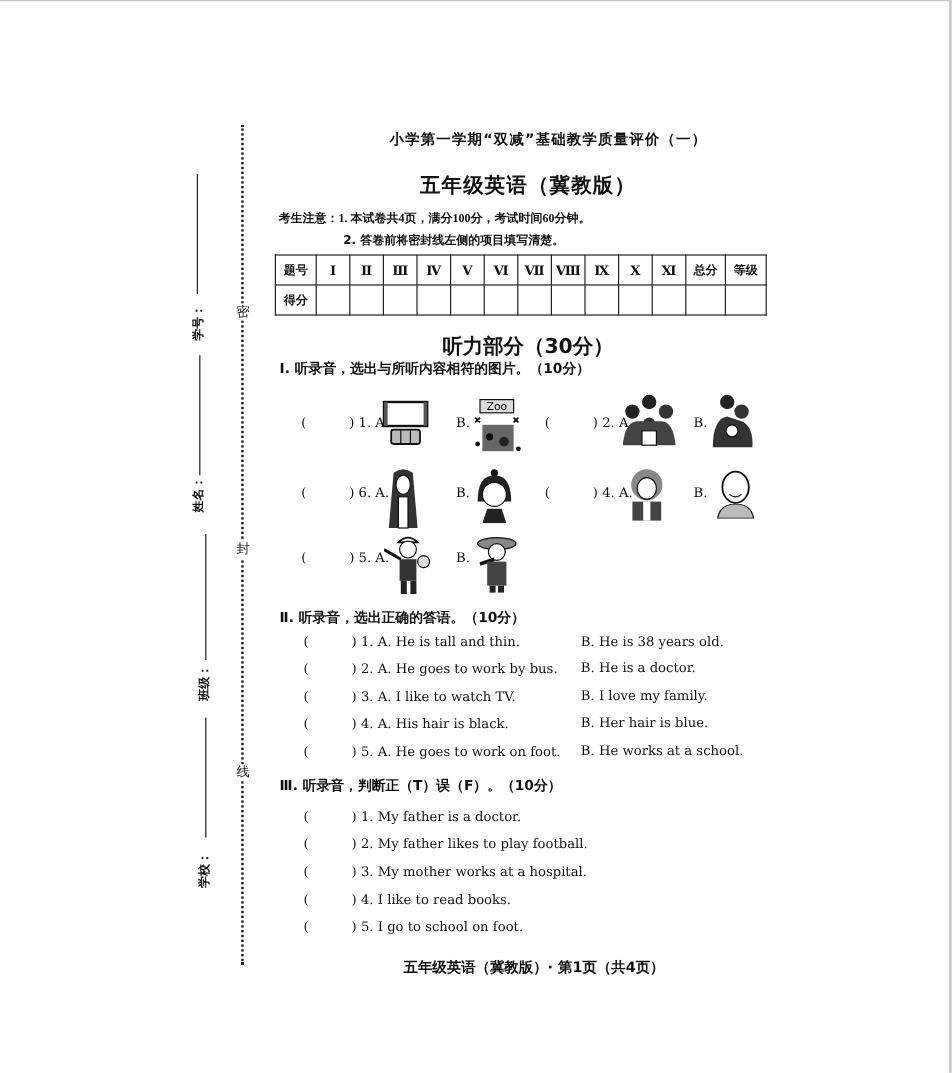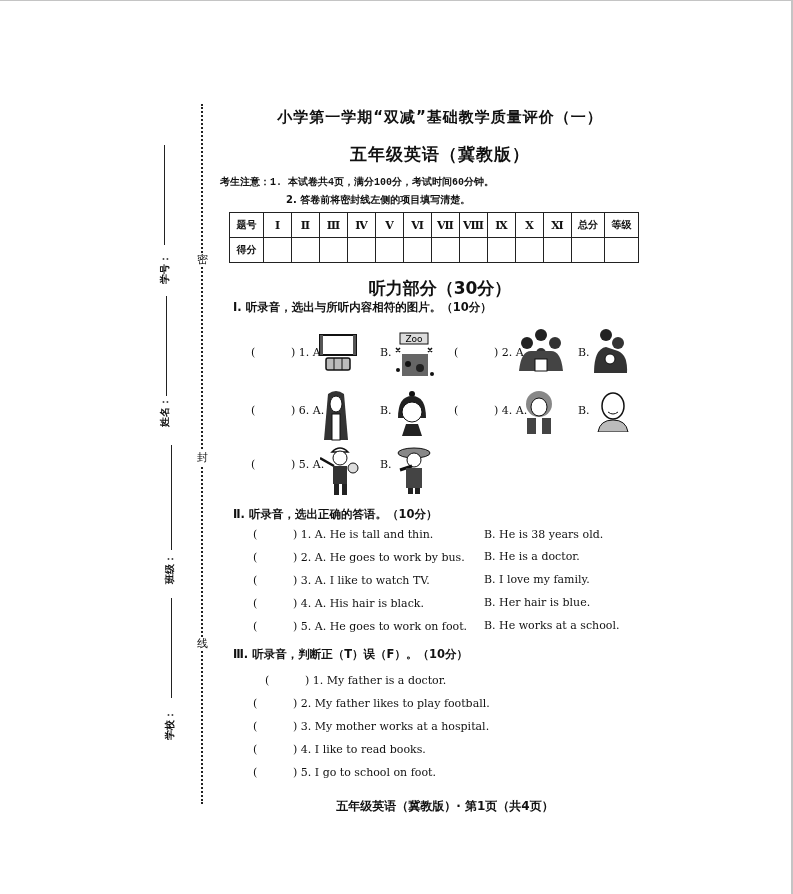--- a/index.html
+++ b/index.html
@@ -13,26 +13,26 @@
 
   
   .dotline { position: absolute; left: 201px; top: 104px; width: 0; height: 700px;
     border-left: 2px dotted #222; }
   .seal-char { position: absolute; left: 197px; font-size: 11px; background: #fff;
     font-family: "DejaVu Sans", sans-serif; line-height: 12px; padding: 1px 0; }
   .field-line { position: absolute; width: 0; border-left: 1.5px solid #222; }
   .field-label { position: absolute; font-size: 10px; font-weight: bold; transform: rotate(-90deg);
     transform-origin: center; white-space: nowrap; font-family: "DejaVu Sans", sans-serif; }
 
-  .title1 { position: absolute; left: 240px; top: 108px; width: 400px; text-align: center;
-    font-size: 15px; font-weight: bold; font-family: "DejaVu Sans", sans-serif; letter-spacing: 1px; }
+  .title1 { position: absolute; left: 257px; top: 108px; width: 400px; text-align: center;
+    font-size: 12px; font-weight: bold; font-family: "DejaVu Sans", sans-serif; letter-spacing: 1px; }
   .title2 { position: absolute; left: 330px; top: 143px; width: 220px; text-align: center;
     font-size: 17px; font-weight: bold; font-family: "DejaVu Sans", sans-serif; letter-spacing: 1px; }
-  .notice { position: absolute; left: 220px; top: 175px; font-size: 10px; font-weight: bold;
-    font-family: Liberation Mono, monospace; }
+  .notice { position: absolute; left: 232px; top: 175px; font-size: 10px; font-weight: bold;
+    font-family: Liberation Serif, serif; }
   .notice2 { position: absolute; left: 286px; top: 193px; font-size: 10px; font-weight: bold;
     font-family: "DejaVu Sans", sans-serif; }
 
   table.score { position: absolute; left: 229px; top: 212px; border-collapse: collapse;
     font-family: "DejaVu Serif", serif; }
   table.score td { border: 1.5px solid #222; height: 24px; text-align: center; font-size: 11px;
     font-weight: bold; padding: 0; margin-left: 35px; }
   table.score td.h { font-family: "DejaVu Sans", sans-serif; font-size: 10px; }
 
   .section-center { position: absolute; left: 330px; top: 277px; width: 220px; text-align: center;
@@ -221,19 +221,19 @@
 <div class="q" style="left:484px; top:573px;">B. I love my family.</div>
 
 <div class="q" style="left:253px; top:597px;"><span class="paren"><span>(</span></span><span>)</span> <span>4. A. His hair is black.</span></div>
 <div class="q" style="left:484px; top:596px;">B. Her hair is blue.</div>
 
 <div class="q" style="left:253px; top:620px;"><span class="paren"><span>(</span></span><span>)</span> <span>5. A. He goes to work on foot.</span></div>
 <div class="q" style="left:484px; top:619px;">B. He works at a school.</div>
 
 <div class="sec-head" style="top:647px;">Ⅲ. 听录音，判断正（T）误（F）。（10分）</div>
 
-<div class="q" style="left:253px; top:674px;margin-left:12px;"><span class="paren"><span>(</span></span><span>)</span> <span>1. My father is a doctor.</span></div>
+<div class="q" style="left:253px; top:674px;"><span class="paren"><span>(</span></span><span>)</span> <span>1. My father is a doctor.</span></div>
 <div class="q" style="left:253px; top:697px;"><span class="paren"><span>(</span></span><span>)</span> <span>2. My father likes to play football.</span></div>
 <div class="q" style="left:253px; top:720px;"><span class="paren"><span>(</span></span><span>)</span> <span>3. My mother works at a hospital.</span></div>
 <div class="q" style="left:253px; top:743px;"><span class="paren"><span>(</span></span><span>)</span> <span>4. I like to read books.</span></div>
 <div class="q" style="left:253px; top:766px;"><span class="paren"><span>(</span></span><span>)</span> <span>5. I go to school on foot.</span></div>
 
 <div class="footer">五年级英语（冀教版）· 第1页（共4页）</div>
 
 </body></html>

